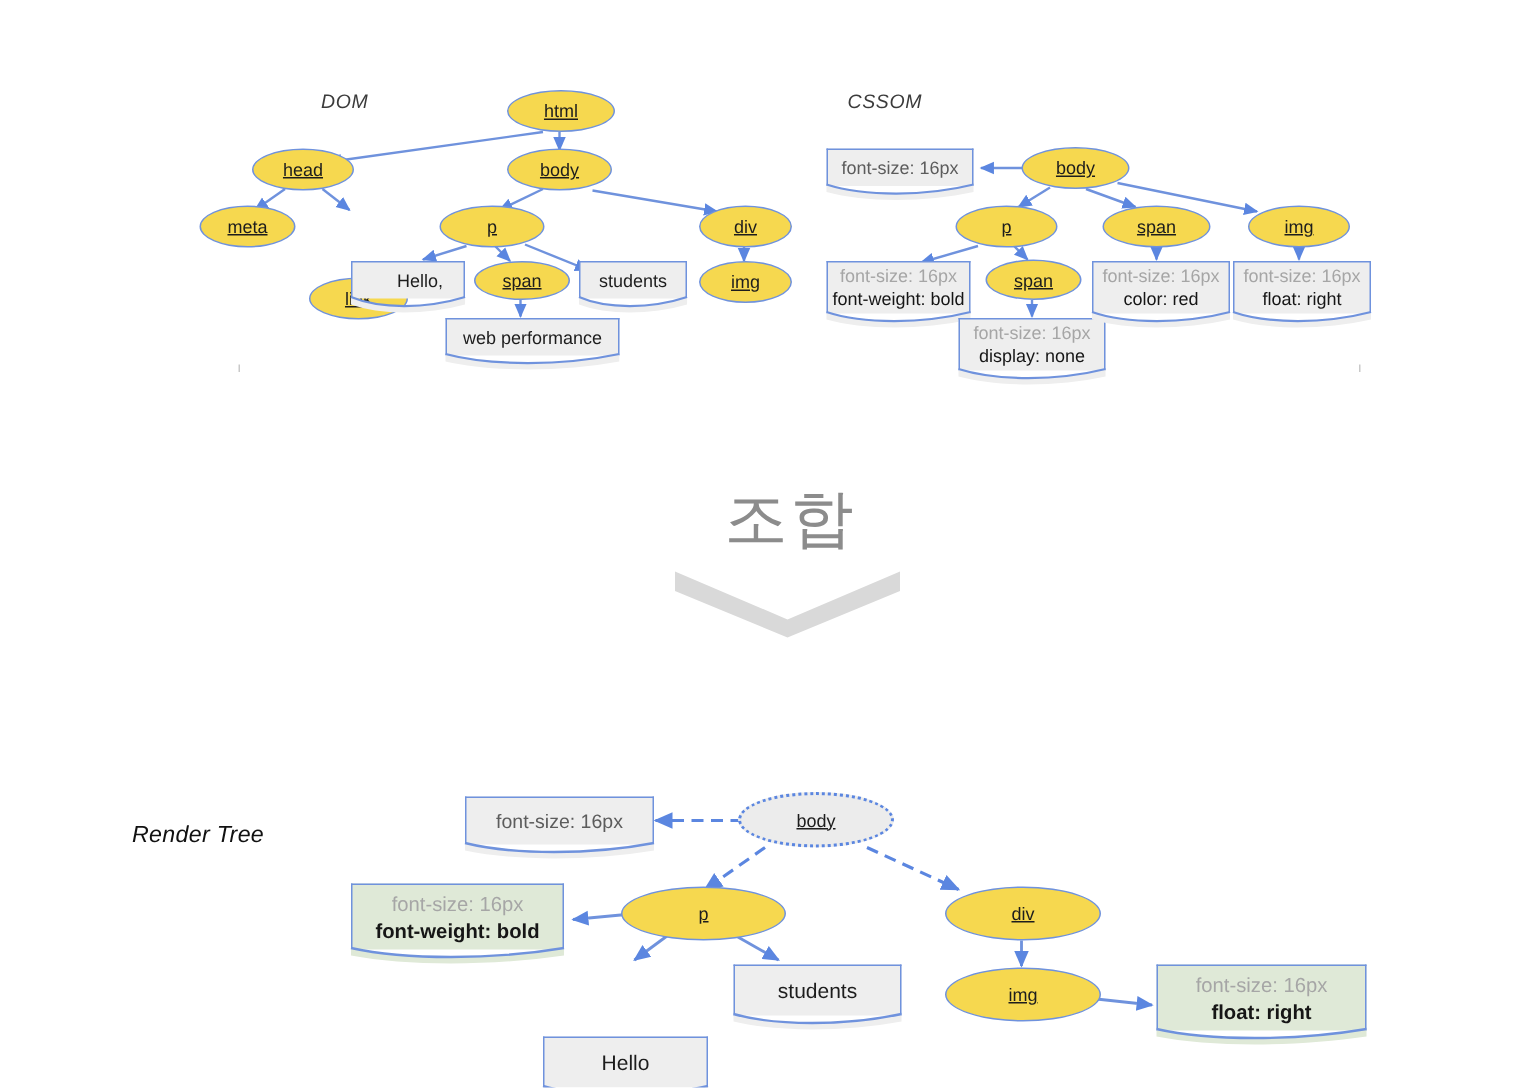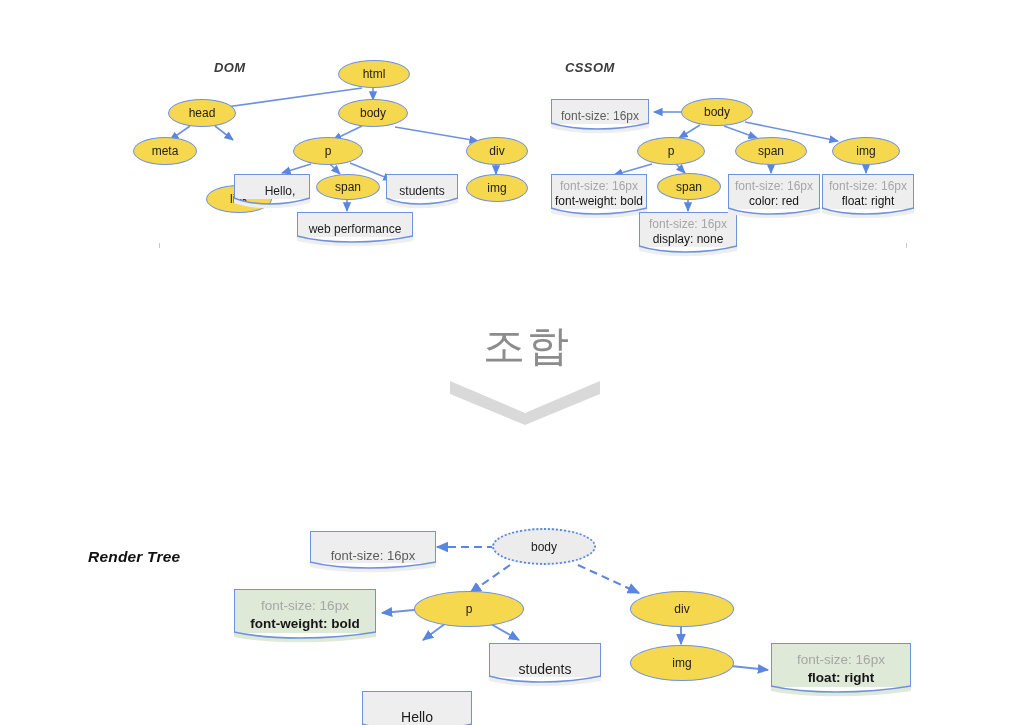--- a/index.html
+++ b/index.html
@@ -16,21 +16,21 @@
   }
   #canvas {
     position: absolute;
     left: 0; top: 0;
     width: 1009px;
     height: 725px;
   }
   .sect-title {
     position: absolute;
     font-style: italic;
-    font-weight: bold;
+    font-weight: normal;
     font-size: 13px;
     color: #3b3b3b;
     letter-spacing: 0.4px;
     white-space: nowrap;
   }
   .sect-title.big {
     font-size: 15.5px;
     color: #111111;
     letter-spacing: 0.2px;
   }
@@ -41,35 +41,36 @@
     justify-content: center;
     box-sizing: border-box;
     font-size: 12px;
     color: #1d1d1d;
     white-space: nowrap;
   }
   .ellipse {
     background: #f6d84f;
     border: 1.4px solid #6f92dd;
     border-radius: 50%;
+    text-decoration: underline;
   }
   .ellipse.ghost {
     background: #ececec;
     border: 2px dotted #5b86e0;
   }
   .tbox {
     position: absolute;
     box-sizing: border-box;
     background: #eeeeee;
     border: 1.5px solid #6f92dd;
     border-bottom: none;
     display: flex;
     flex-direction: column;
     align-items: center;
-    justify-content: flex-end;
+    justify-content: center;
     font-size: 12px;
     color: #1d1d1d;
     white-space: nowrap;
     line-height: 15px;
   }
   .tbox.green { background: #dfe9d7; }
   .tbox .wave {
     position: absolute;
     left: -1.5px;
     bottom: -9px;

